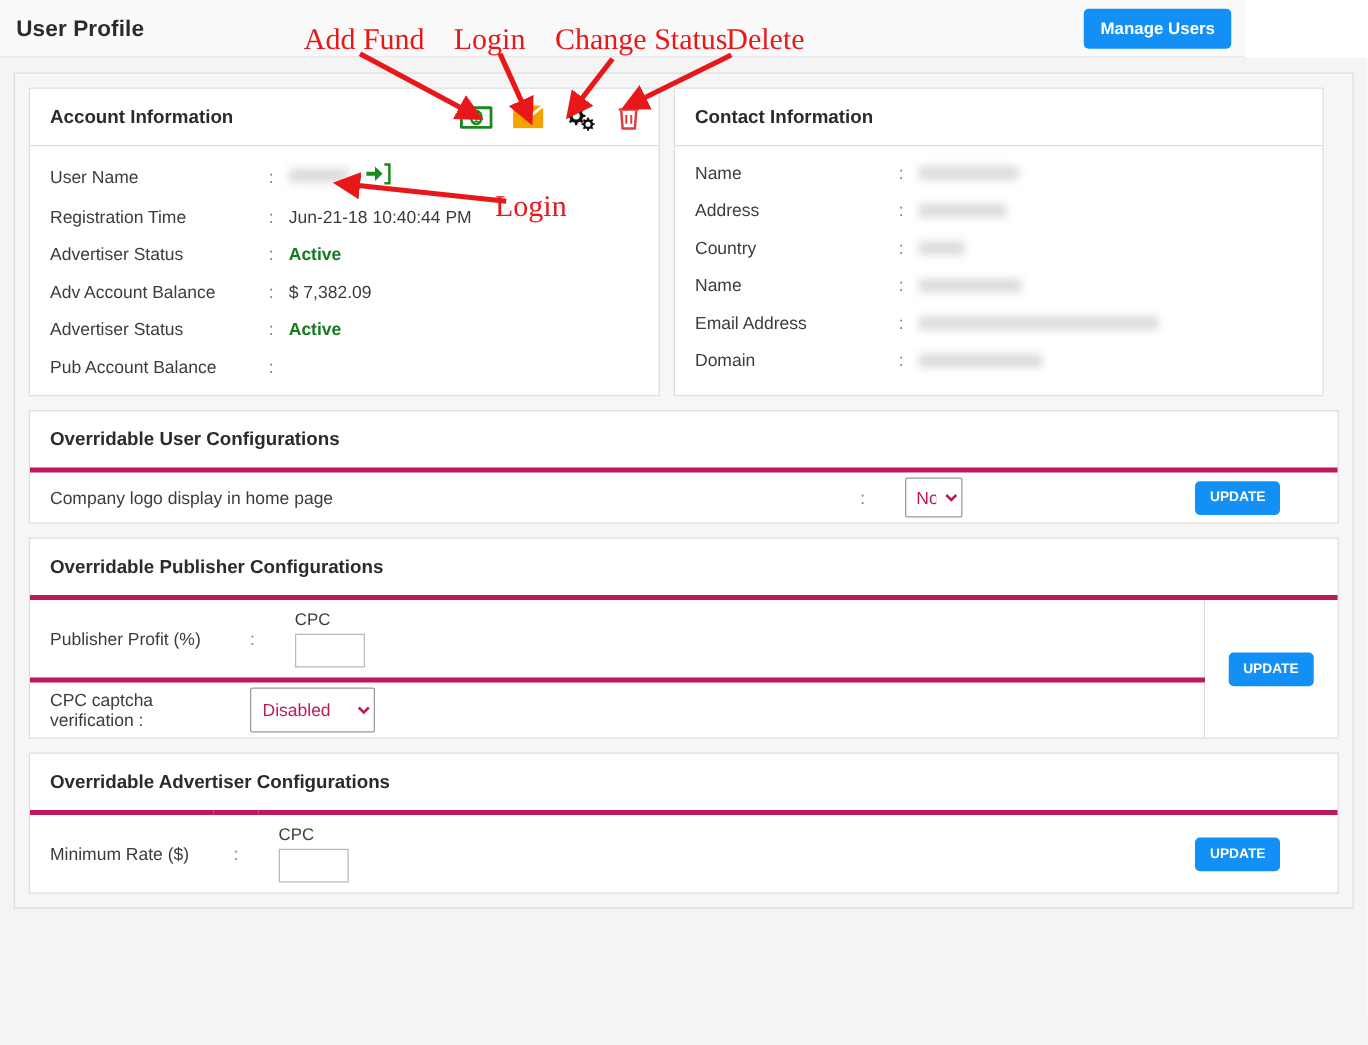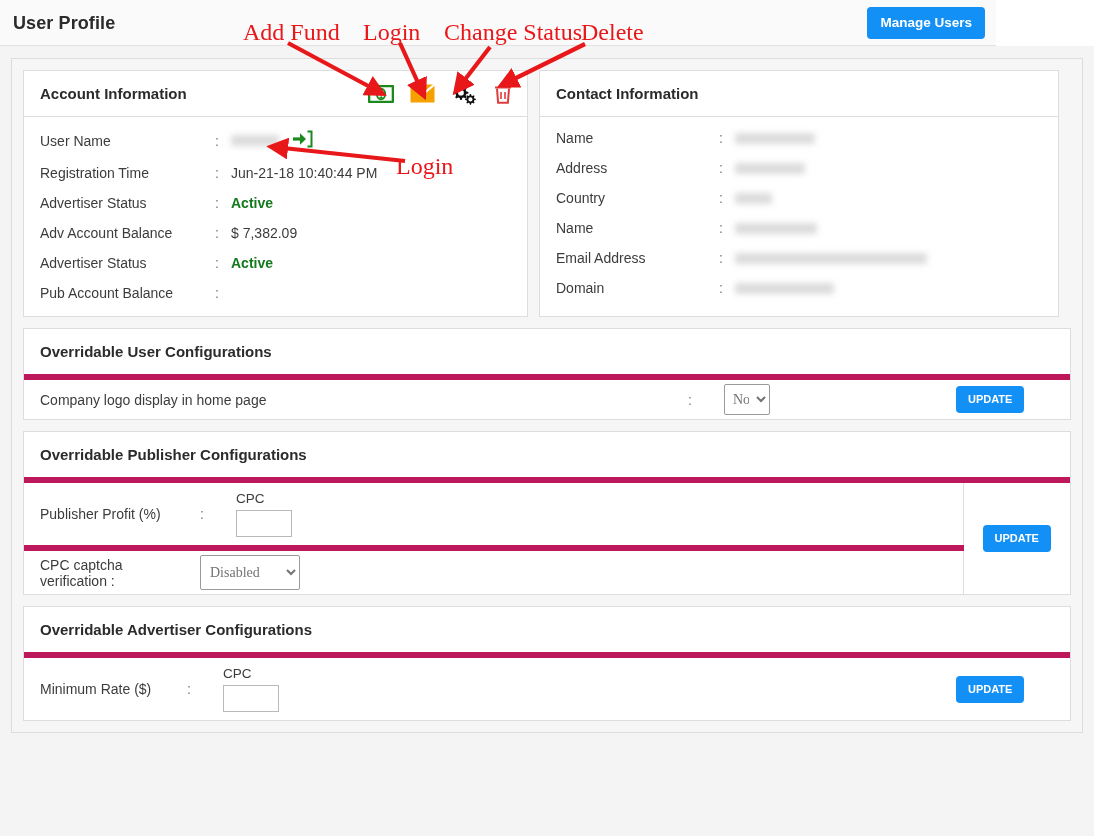--- a/index.html
+++ b/index.html
@@ -121,44 +121,44 @@
   .login-icon { margin-left: 14px; cursor: pointer; display:block; }
 
   
   .cfg-table {
     width: 100%;
     border-collapse: collapse;
     font-size: 14px;
     color: #3c3c3c;
   }
   .cfg-table td {
-    border-top: 6px solid #be185d;
+    border-top: 4px solid #be185d;
     padding: 4px 16px;
     vertical-align: middle;
     box-sizing: border-box;
   }
   .cfg-table td.side { border-left: 1px solid #dddddd; width: 107px; text-align: center; }
 
   .update-btn {
     background: #1290f5;
     color: #ffffff;
     border: none;
     border-radius: 4px;
     font-size: 11px;
     font-weight: bold;
     font-family: "Liberation Sans", sans-serif;
     padding: 8px 12px;
     cursor: pointer;
     line-height: 1;
   }
 
   select.ui-select {
-    font-family: Liberation Serif, serif;
+    font-family: Liberation Sans, sans-serif;
     font-size: 14px;
-    color: #737373;
+    color: #be185d;
     background: #ffffff;
     border: 1px solid #9a9a9a;
     border-radius: 2px;
     padding: 6px 4px;
     box-sizing: border-box;
   }
   select.sel-sm  { width: 46px; }
   select.sel-md  { width: 100px; padding: 8px 5px; }
 
   input.ui-input {

